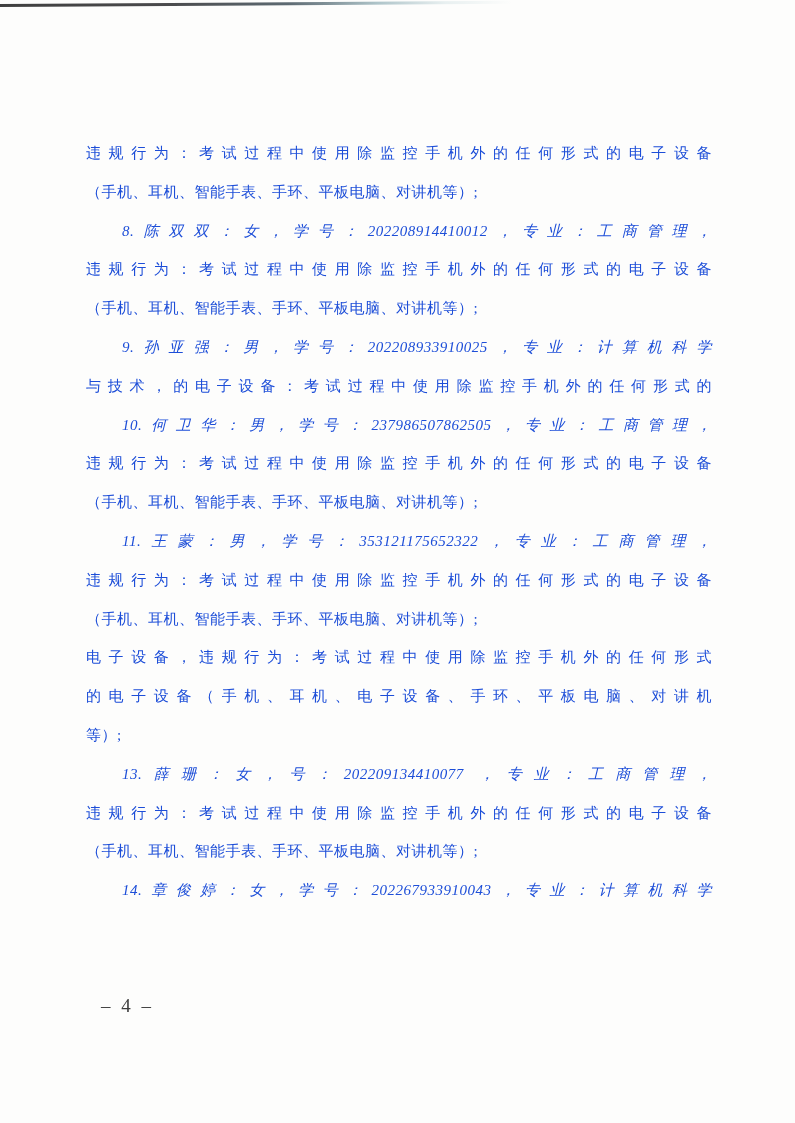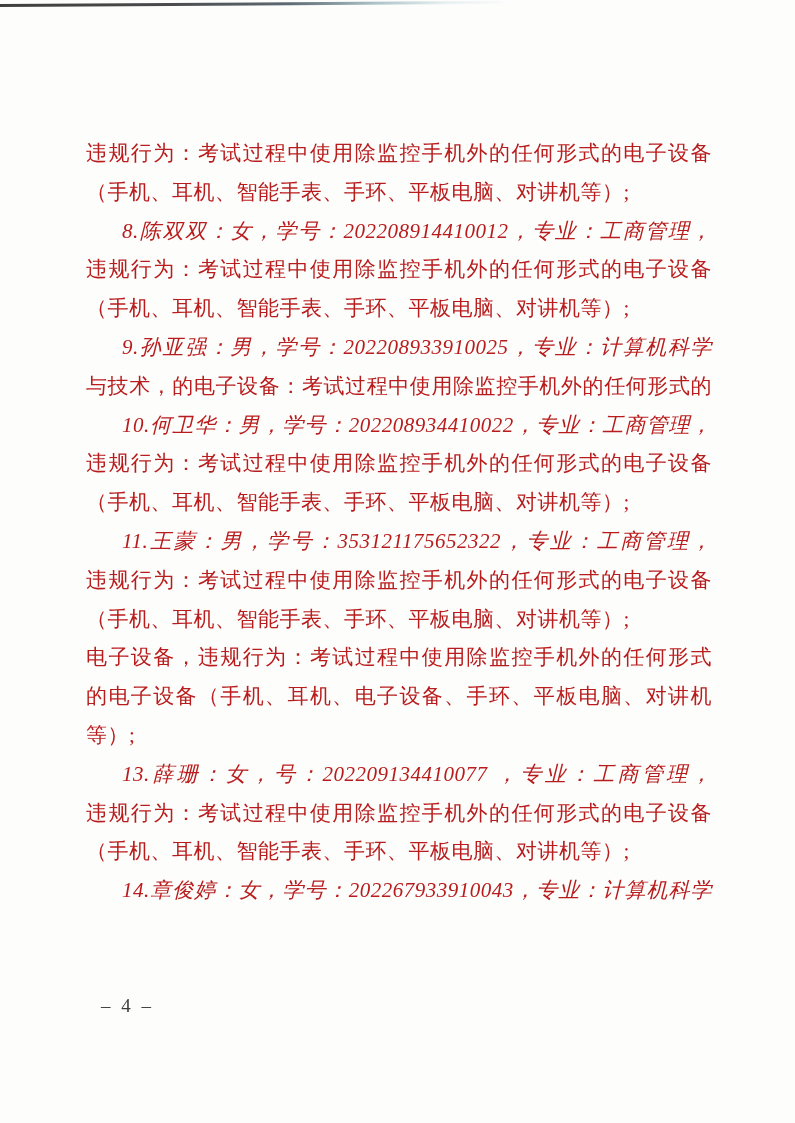--- a/index.html
+++ b/index.html
@@ -27,23 +27,23 @@
       rgba(110,150,160,0.55) 68%, rgba(170,200,205,0.25) 80%,
       rgba(220,230,232,0) 92%);
     transform: rotate(-0.35deg);
     transform-origin: left center;
   }
   .content {
     position: absolute;
     left: 86px;
     top: 134px;
     width: 626px;
-    font-size: 21px;
+    font-size: 15px;
     line-height: 38.8px;
-    color: #b91c1c;
+    color: #1d4ed8;
     letter-spacing: 0.5px;
   }
   .paragraph { margin: 0; }
   .line {
     text-align: justify;
     text-justify: inter-ideograph;
     white-space: normal;
   }
   .line.fill {
     text-align: justify;
@@ -76,21 +76,21 @@
       <div class="paragraph">
         <div class="line indent fill">8.陈双双：女，学号：202208914410012，专业：工商管理，</div>
         <div class="line fill">违规行为：考试过程中使用除监控手机外的任何形式的电子设备</div>
         <div class="line">（手机、耳机、智能手表、手环、平板电脑、对讲机等）;</div>
       </div>
       <div class="paragraph">
         <div class="line indent fill">9.孙亚强：男，学号：202208933910025，专业：计算机科学</div>
         <div class="line fill">与技术，的电子设备：考试过程中使用除监控手机外的任何形式的</div>
       </div>
       <div class="paragraph">
-        <div class="line indent fill">10.何卫华：男，学号：202208934410022，专业：工商管理，</div>
+        <div class="line indent fill">10.何卫华：男，学号：237986507862505，专业：工商管理，</div>
         <div class="line fill">违规行为：考试过程中使用除监控手机外的任何形式的电子设备</div>
         <div class="line">（手机、耳机、智能手表、手环、平板电脑、对讲机等）;</div>
       </div>
       <div class="paragraph">
         <div class="line indent fill">11.王蒙：男，学号：353121175652322，专业：工商管理，</div>
         <div class="line fill">违规行为：考试过程中使用除监控手机外的任何形式的电子设备</div>
         <div class="line">（手机、耳机、智能手表、手环、平板电脑、对讲机等）;</div>
       </div>
       <div class="paragraph">
         <div class="line fill">电子设备，违规行为：考试过程中使用除监控手机外的任何形式</div>

